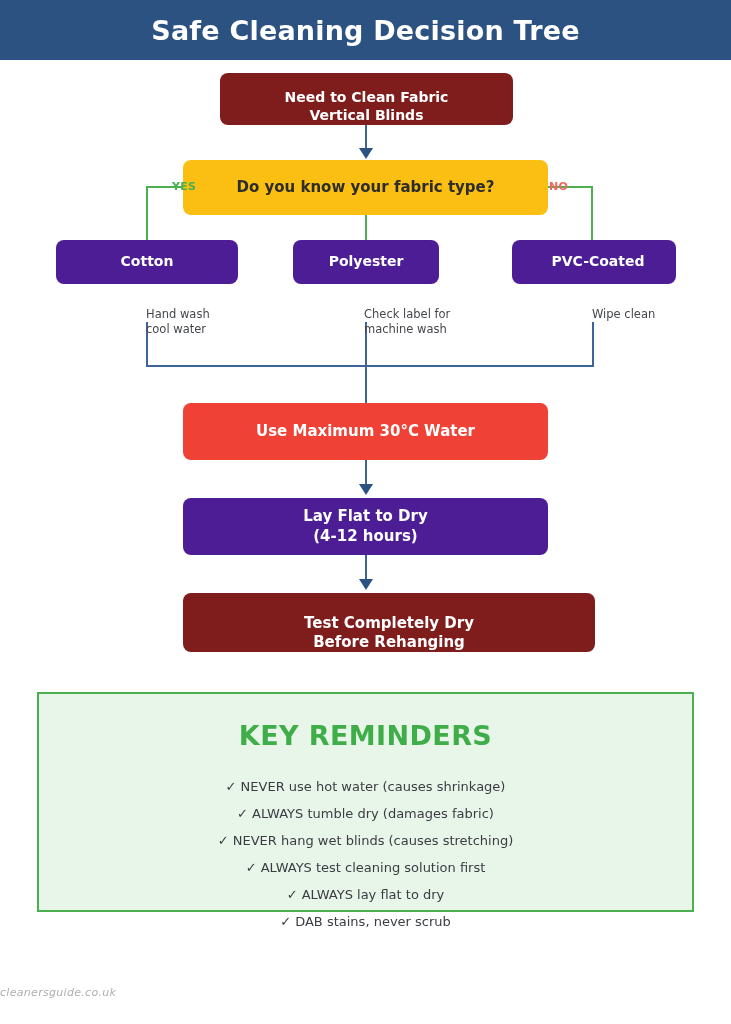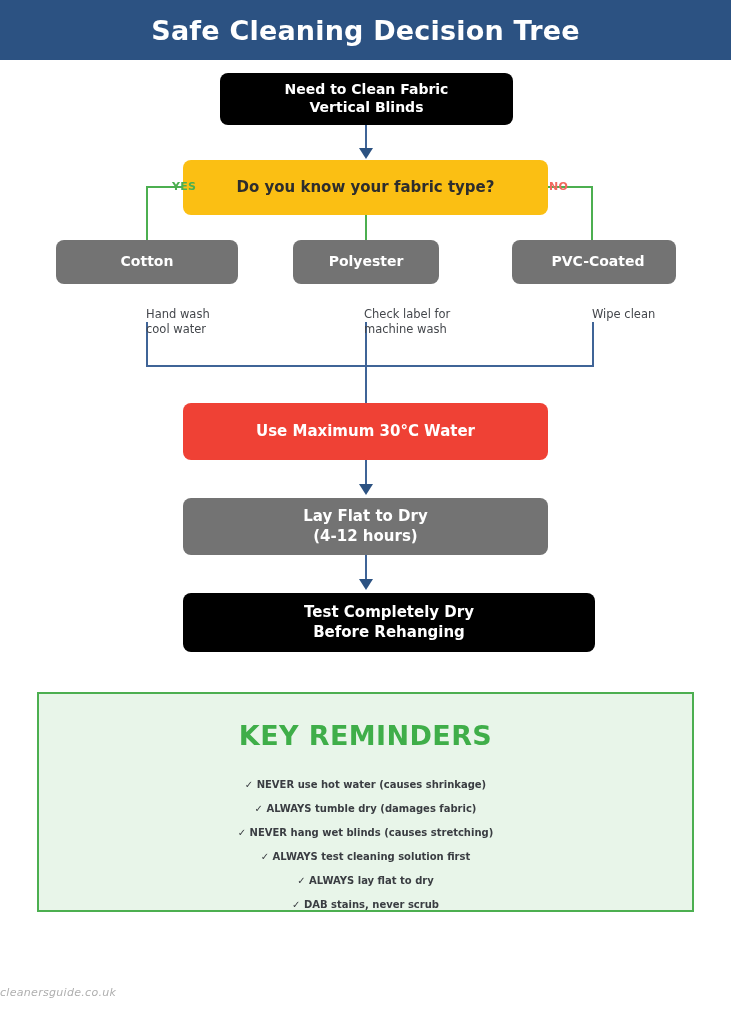--- a/index.html
+++ b/index.html
@@ -49,25 +49,25 @@
     justify-content: center;
     text-align: center;
     box-sizing: border-box;
     z-index: 3;
   }
   .node .node-label {
     font-weight: bold;
     line-height: 1.28;
     white-space: pre-line;
   }
-  .node-navy { background: #000000; }
+  .node-navy { background: #7f1d1d; align-items: flex-end; }
   .node-navy .node-label { color: #ffffff; }
   .node-yellow { background: #FBBF13; }
   .node-yellow .node-label { color: #2D2D2D; }
-  .node-green { background: #737373; }
+  .node-green { background: #4c1d95; }
   .node-green .node-label { color: #ffffff; }
   .node-red { background: #EF4135; }
   .node-red .node-label { color: #ffffff; }
 
   
   .line {
     position: absolute;
     z-index: 1;
   }
   .line-v { width: 2px; }
@@ -126,25 +126,24 @@
     font-weight: bold;
     letter-spacing: 0.4px;
   }
   .reminders-list {
     margin: 22px 0 0 0;
     padding: 0;
     list-style: none;
   }
   .reminders-list li {
     text-align: center;
-    font-size: 10px;
+    font-size: 13px;
     color: #3A3D42;
     line-height: 1;
     padding: 7px 0;
-    font-weight: bold;
   }
 
   
   .footer-credit {
     position: absolute;
     left: 0;
     top: 986px;
     width: 731px;
     text-align: left;
     font-size: 11px;

